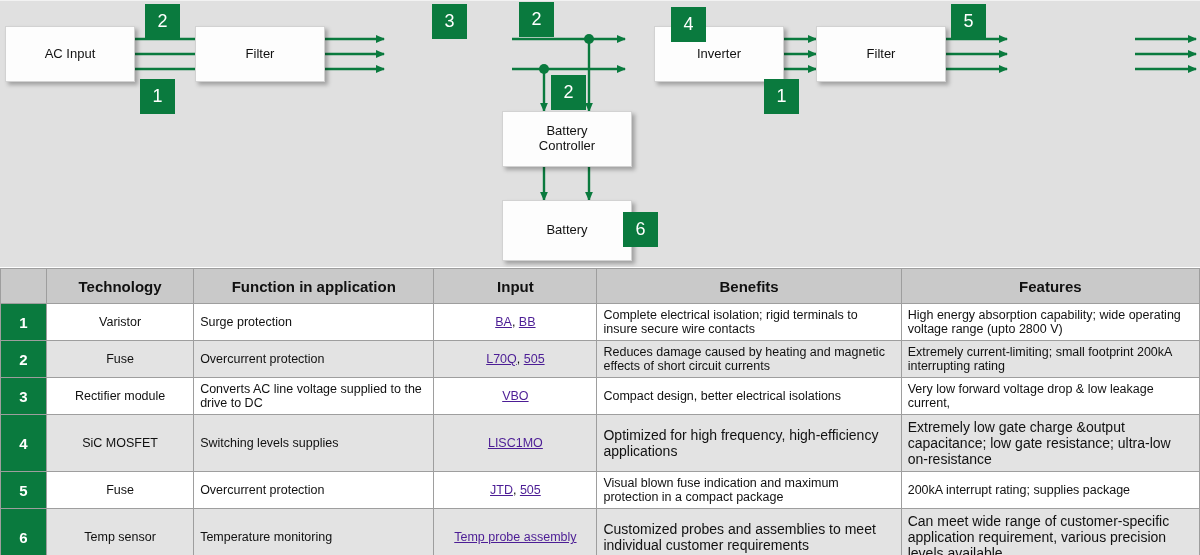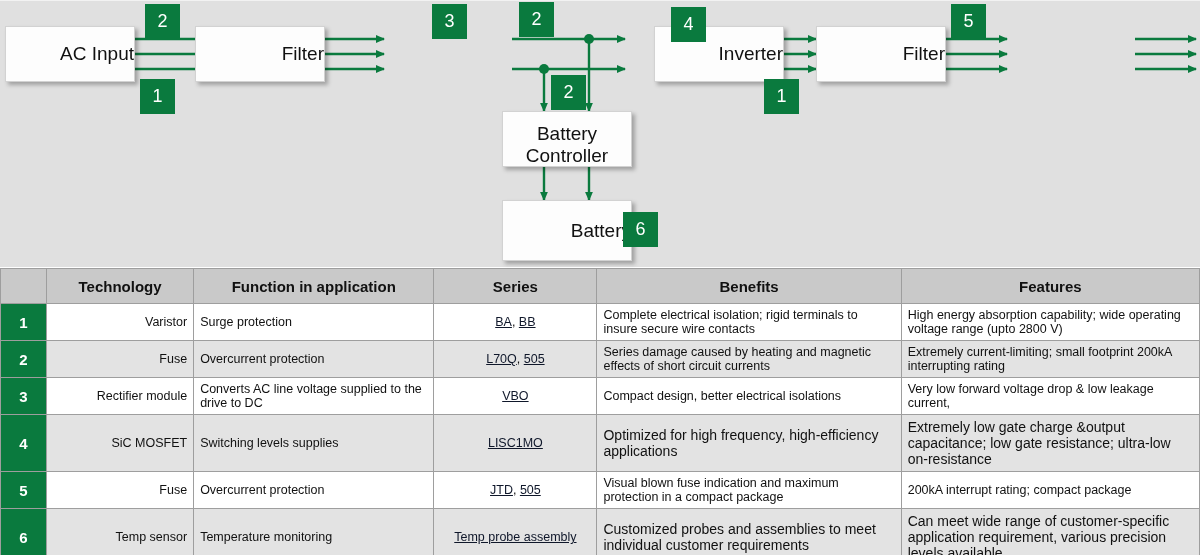--- a/index.html
+++ b/index.html
@@ -5,46 +5,46 @@
   html,body{margin:0;padding:0;background:#fff;}
   body{width:1200px;height:555px;font-family:"Liberation Sans",sans-serif;overflow:hidden;}
   #stage{position:relative;width:1200px;height:555px;}
 
   
   #diagram{position:absolute;left:0;top:0;width:1200px;height:266px;background:#e0e0e0;border-top:1px solid #f2f2f2;}
   #diagram svg{position:absolute;left:0;top:0;width:1200px;height:266px;}
 
   .node{position:absolute;background:#fdfdfd;border:1px solid #d2d2d2;
         box-shadow:3px 3px 4px rgba(0,0,0,.28);
-        display:flex;align-items:center;justify-content:flex-end;text-align:center;
-        font-size:19px;color:#111;line-height:1.12;z-index:3;}
+        display:flex;align-items:center;justify-content:center;text-align:center;
+        font-size:13px;color:#111;line-height:1.12;z-index:3;}
 
   .badge{position:absolute;width:35px;height:35px;background:#0a7a3e;color:#fff;
          display:flex;align-items:center;justify-content:center;
          font-size:18px;font-weight:400;z-index:4;}
 
   
   #tablewrap{position:absolute;left:0;top:268px;width:1200px;}
   table{border-collapse:collapse;width:1200px;table-layout:fixed;
         font-size:12.5px;color:#111;}
   table td,table th{border:1px solid #9e9e9e;padding:4px 6px;vertical-align:middle;}
   thead th{background:#c9c9c9;font-size:15px;font-weight:bold;text-align:center;height:28px;padding:3px 12px;}
   .c-num{width:46px;}
   .c-tech{width:147px;}
   .c-func{width:240px;}
   .c-series{width:163px;}
   .c-ben{width:304px;}
   .c-feat{width:298px;}
 
   td.numcell{background:#0a7a3e;color:#fff;font-weight:bold;font-size:15px;text-align:center;}
-  td.techcell{text-align:right;}
+  td.techcell{text-align:center;}
   td.seriescell{text-align:center;}
   tr.alt td:not(.numcell){background:#e3e3e3;}
   tr.plain td:not(.numcell){background:#fff;}
-  .lnk{color:#0f172a;text-decoration:underline;cursor:pointer;}
+  .lnk{color:#4c1d95;text-decoration:underline;cursor:pointer;}
   .sep{color:#111;text-decoration:none;}
   td.big{font-size:14px;}
 </style>
 </head>
 <body>
 
 <div id="stage">
 
   <div id="diagram">
 
@@ -146,40 +146,40 @@
           <col class="c-func">
         <col class="c-series">
           <col class="c-ben">
           <col class="c-feat">
       </colgroup>
       <thead>
         <tr>
           <th></th>
           <th>Technology</th>
           <th>Function in application</th>
-          <th>Series</th>
+          <th>Input</th>
           <th>Benefits</th>
           <th>Features</th>
         </tr>
       </thead>
       <tbody id="tbody">
           <tr class="plain">
             <td class="numcell">1</td>
             <td class="techcell">Varistor</td>
             <td>Surge protection</td>
             <td class="seriescell"><span class="lnk">BA</span><span class="sep">, </span><span class="lnk">BB</span></td>
             <td class="">Complete electrical isolation; rigid terminals to insure secure wire contacts</td>
             <td class="">High energy absorption capability; wide operating voltage range (upto 2800 V)</td>
           </tr>
           <tr class="alt">
             <td class="numcell">2</td>
             <td class="techcell">Fuse</td>
             <td>Overcurrent protection</td>
             <td class="seriescell"><span class="lnk">L70Q</span><span class="sep">, </span><span class="lnk">505</span></td>
-            <td class="">Series damage caused by heating and magnetic effects of short circuit currents</td>
+            <td class="">Reduces damage caused by heating and magnetic effects of short circuit currents</td>
             <td class="">Extremely current-limiting; small footprint 200kA interrupting rating</td>
           </tr>
           <tr class="plain">
             <td class="numcell">3</td>
             <td class="techcell">Rectifier module</td>
             <td>Converts AC line voltage supplied to the drive to DC</td>
             <td class="seriescell"><span class="lnk">VBO</span></td>
             <td class="">Compact design, better electrical isolations</td>
             <td class="">Very low forward voltage drop &amp; low leakage current,</td>
           </tr>
@@ -190,21 +190,21 @@
             <td class="seriescell"><span class="lnk">LISC1MO</span></td>
             <td class="big">Optimized for high frequency, high-efficiency applications</td>
             <td class="big">Extremely low gate charge &amp;output capacitance; low gate resistance; ultra-low on-resistance</td>
           </tr>
           <tr class="plain">
             <td class="numcell">5</td>
             <td class="techcell">Fuse</td>
             <td>Overcurrent protection</td>
             <td class="seriescell"><span class="lnk">JTD</span><span class="sep">, </span><span class="lnk">505</span></td>
             <td class="">Visual blown fuse indication and maximum protection in a compact package</td>
-            <td class="">200kA  interrupt rating; compact package</td>
+            <td class="">200kA  interrupt rating; supplies package</td>
           </tr>
           <tr class="alt">
             <td class="numcell">6</td>
             <td class="techcell">Temp sensor</td>
             <td>Temperature monitoring</td>
             <td class="seriescell"><span class="lnk">Temp probe assembly</span></td>
             <td class="big">Customized probes and assemblies to meet individual customer requirements</td>
             <td class="big">Can meet wide range of customer-specific application requirement, various precision levels available</td>
           </tr>
         </tbody>

